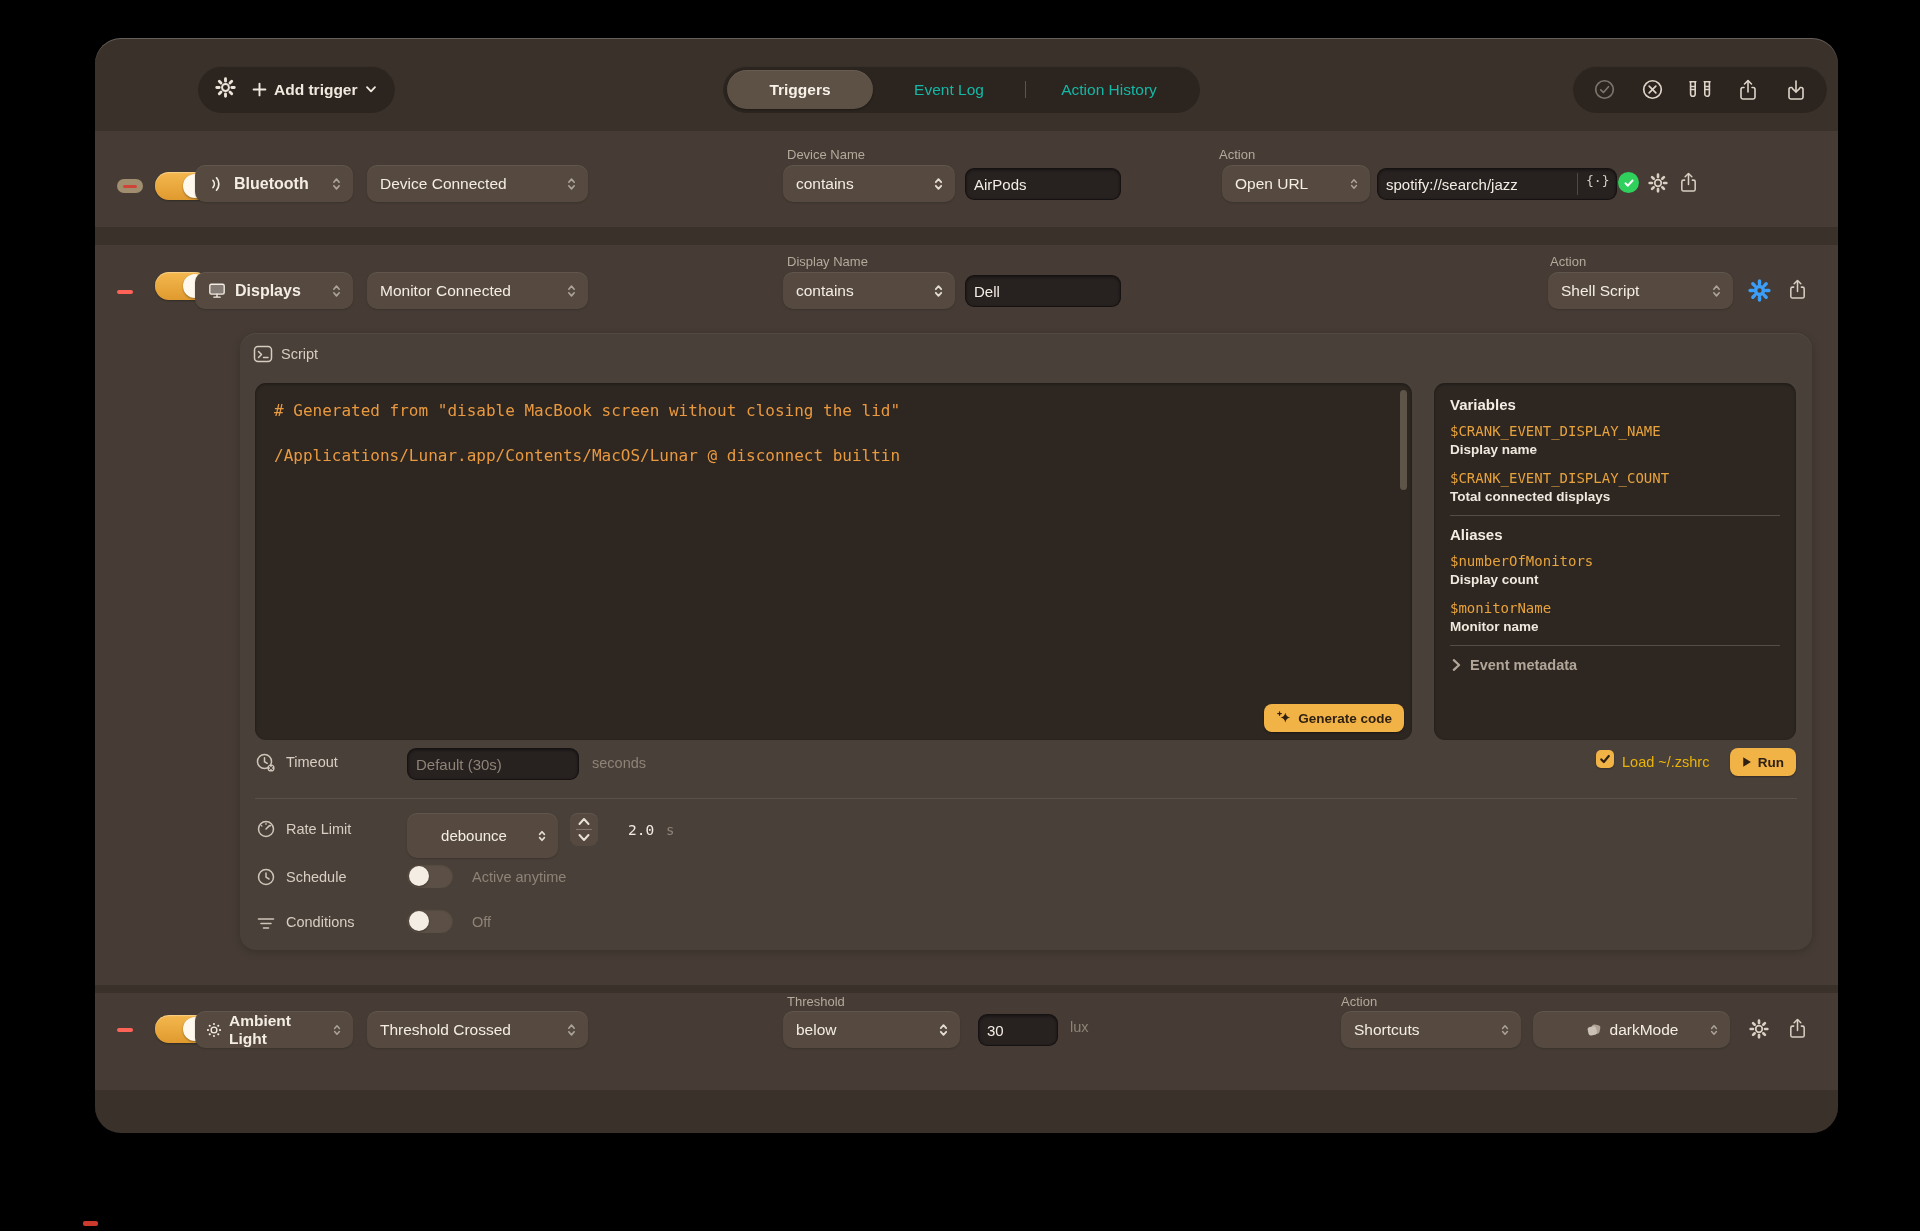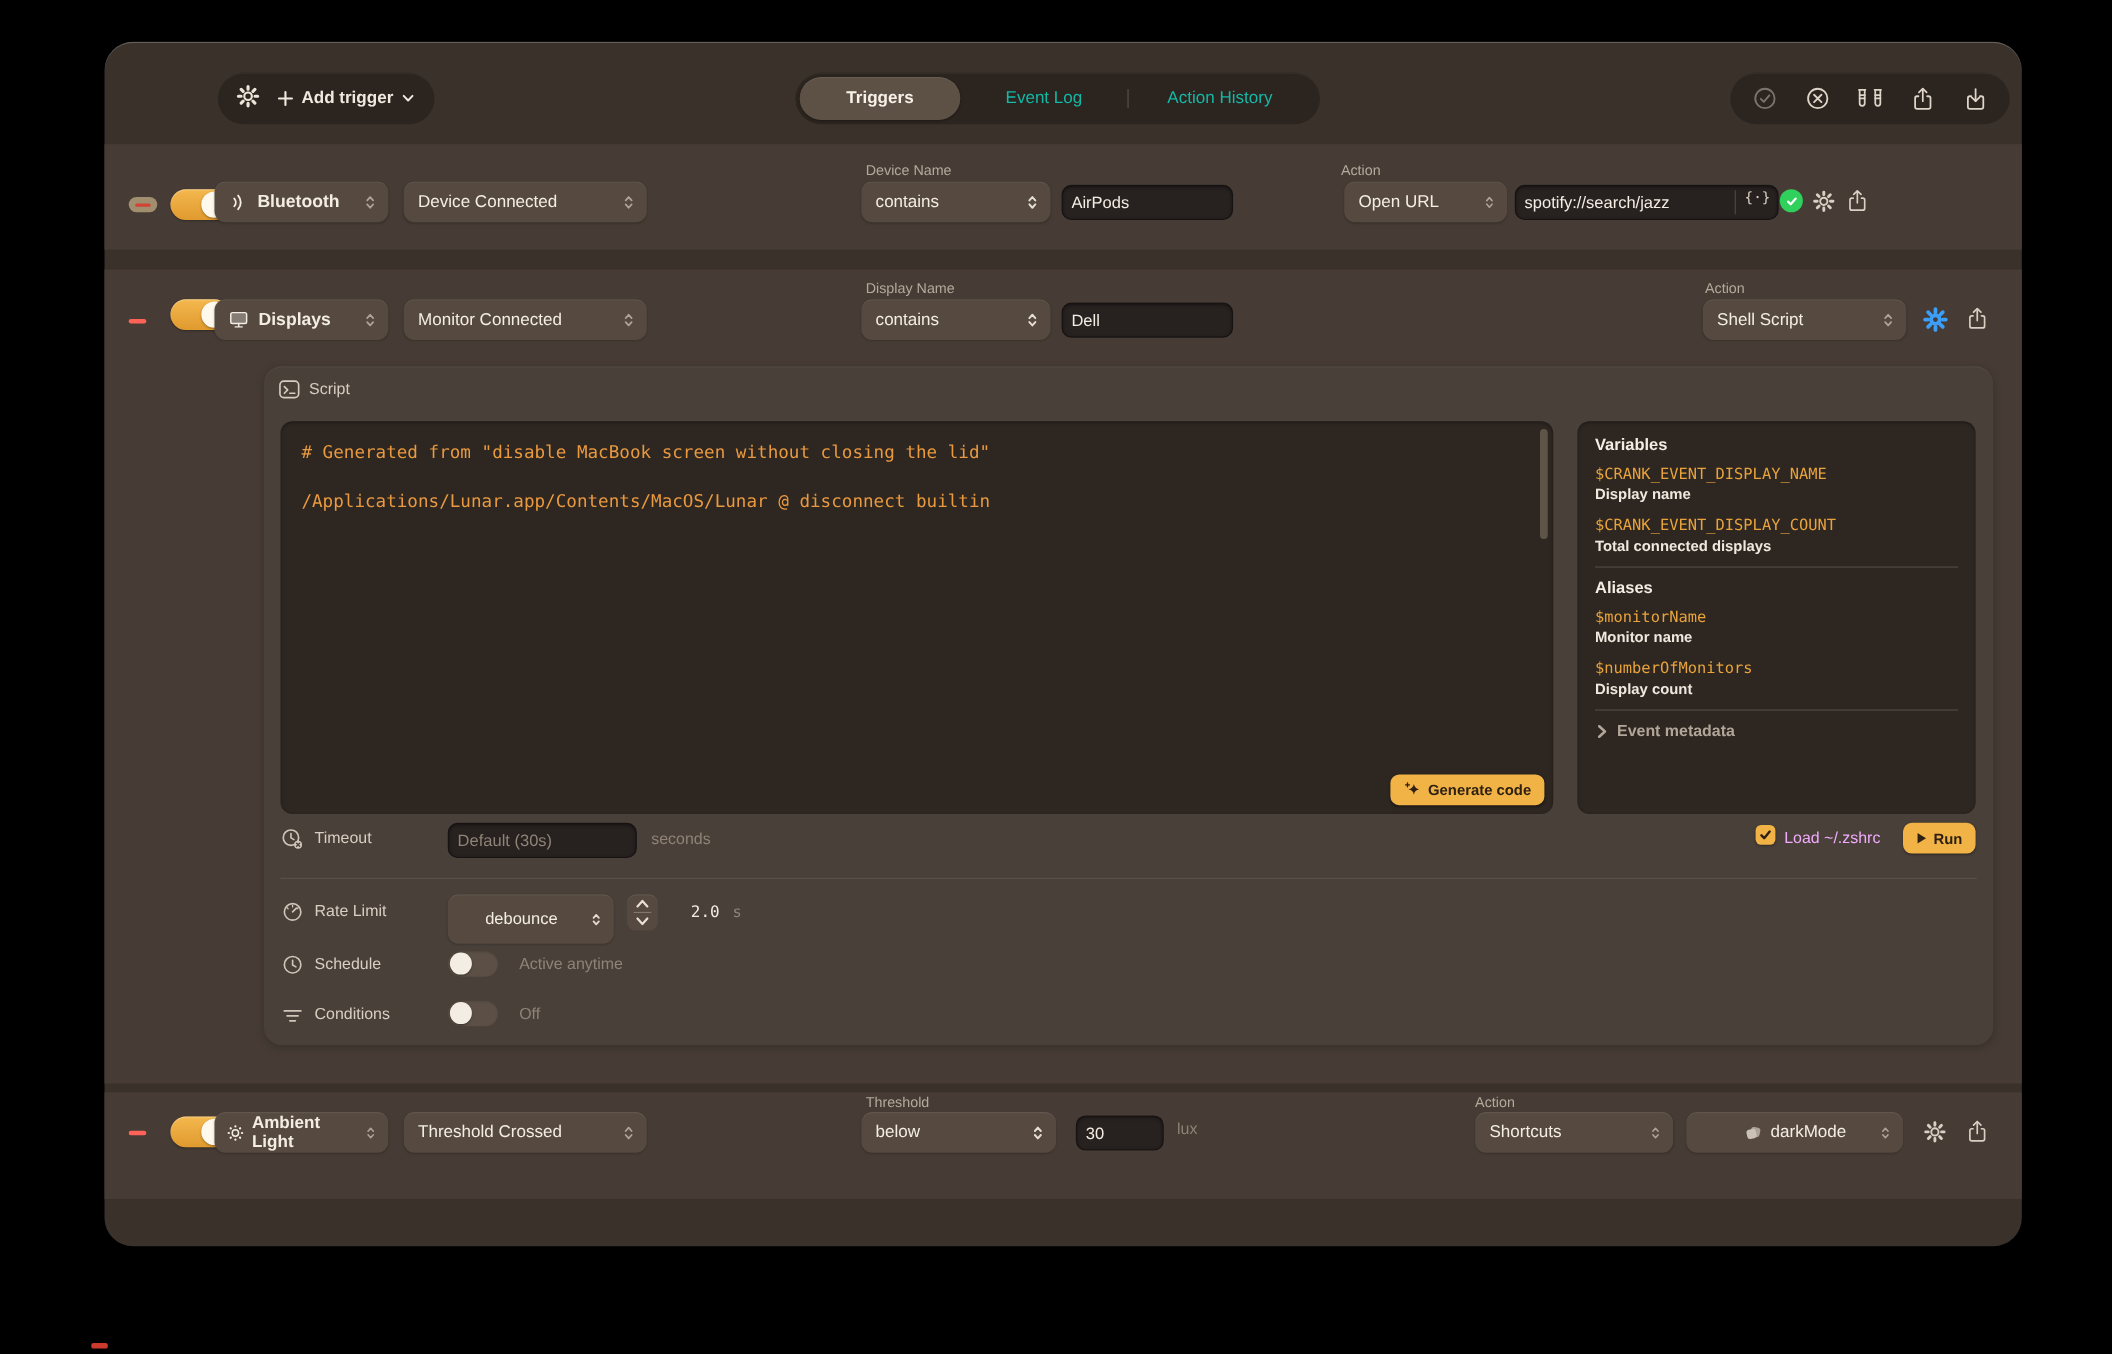--- a/index.html
+++ b/index.html
@@ -409,26 +409,26 @@
           <div class="varname">$CRANK_EVENT_DISPLAY_NAME</div>
           <div class="vardesc">Display name</div>
         </div>
         <div class="varentry">
           <div class="varname">$CRANK_EVENT_DISPLAY_COUNT</div>
           <div class="vardesc">Total connected displays</div>
         </div>
         <div class="vdivider"></div>
         <div class="vtitle">Aliases</div>
         <div class="varentry">
+          <div class="varname">$numberOfMonitors</div>
+          <div class="vardesc">Display count</div>
+        </div>
+        <div class="varentry">
           <div class="varname">$monitorName</div>
           <div class="vardesc">Monitor name</div>
-        </div>
-        <div class="varentry">
-          <div class="varname">$numberOfMonitors</div>
-          <div class="vardesc">Display count</div>
         </div>
         <div class="vdivider"></div>
         <div class="metarow">
           <svg width="12" height="14" viewBox="0 0 12 16" fill="none" stroke="currentColor" stroke-width="2.6" stroke-linecap="round" stroke-linejoin="round">
               <path d="M3.5 2.5l6 5.5-6 5.5"></path>
             </svg>
           <span>Event metadata</span>
         </div>
       </div>
 
@@ -442,21 +442,21 @@
       </span>
       <div class="sect-label" style="left:46px; top:421px">Timeout</div>
       <input class="tinput" style="left: 167px; top: 415px; width: 172px;" placeholder="Default (30s)">
       <div class="dimtext" style="left:352px; top:422px">seconds</div>
 
       <div class="checkbox" style="left:1356px; top:417px">
         <svg width="12" height="12" viewBox="0 0 12 12" fill="none" stroke="currentColor" stroke-width="2.2" stroke-linecap="round" stroke-linejoin="round">
             <path d="M2.3 6.4l2.5 2.6L9.8 3"></path>
           </svg>
       </div>
-      <div class="sect-label" style="left:1382px; top:421px; color:#f0abfc">Load ~/.zshrc</div>
+      <div class="sect-label" style="left:1382px; top:421px; color:#eab308">Load ~/.zshrc</div>
       <div class="amberbtn" style="left:1490px; top:415px; width:66px; justify-content:center">
         <svg width="11" height="12" viewBox="0 0 12 14">
             <path d="M1.5 1.2v11.6L11 7z" fill="currentColor"></path>
           </svg>
         <span>Run</span>
       </div>
 
       <div class="hline" style="top:465px"></div>
 
       <span class="sect-icon" style="left:16px; top:486px">

